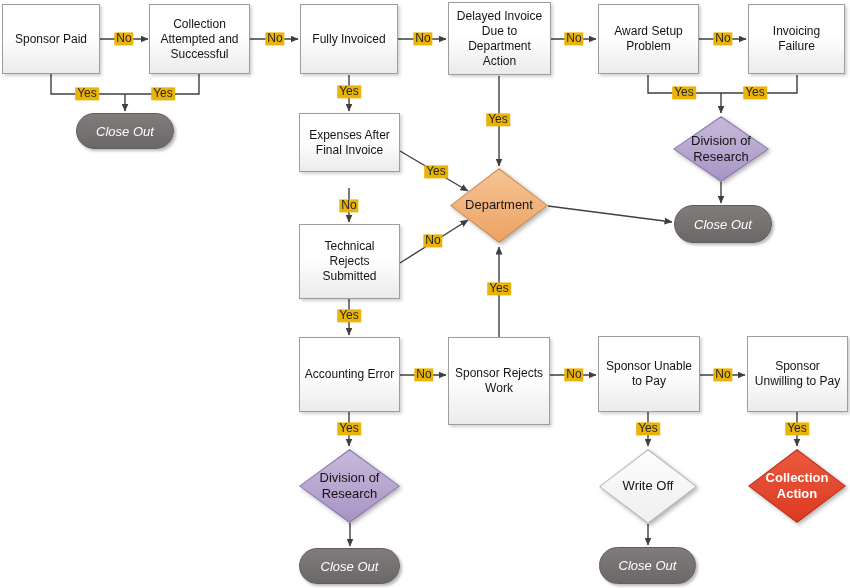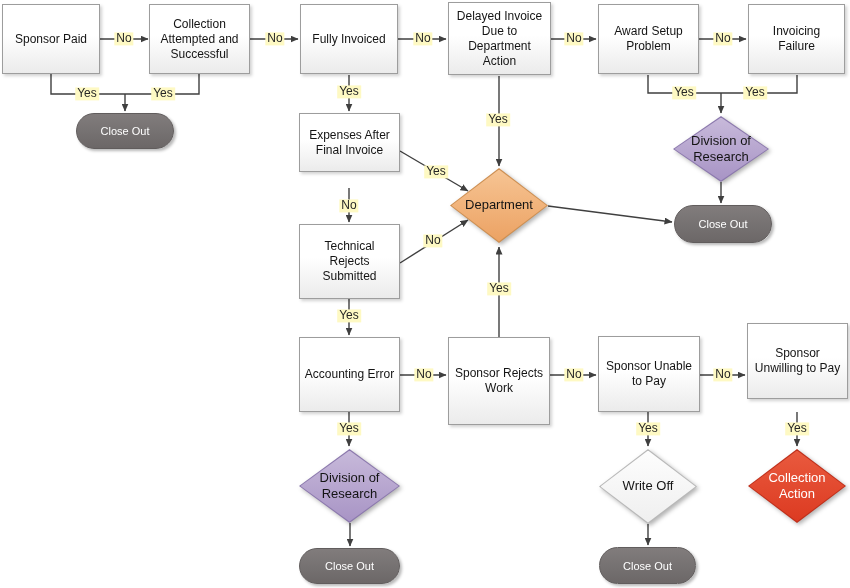--- a/index.html
+++ b/index.html
@@ -18,44 +18,44 @@
     background:linear-gradient(180deg,var(--process-fill-top,#ffffff) 45%,var(--process-fill-bottom,#ebebeb) 100%);
     border:1px solid var(--process-border,#9d9d9d);
     box-shadow:2px 2px 3px rgba(0,0,0,0.18);
     font-size:12px;line-height:1.25;color:#141414;padding:2px 4px;
   }
 
   .terminator{
     background:linear-gradient(180deg,#817c7c,var(--terminator-fill,#757171) 55%,#6c6767);
     border:1px solid #615d5d;border-radius:19px;
     box-shadow:2px 2px 3px rgba(0,0,0,0.28);
-    color:var(--terminator-text,#ffffff);font-size:11px;
+    color:var(--terminator-text,#ffffff);font-size:13px;font-style:italic;
   }
 
   .diamond{position:absolute;display:flex;align-items:center;justify-content:center;
     text-align:center;filter:drop-shadow(2.5px 2.5px 2px rgba(0,0,0,0.3));}
   .d-border,.d-fill{position:absolute;clip-path:polygon(50% 0,100% 50%,50% 100%,0 50%);}
   .d-border{inset:0;}
   .d-fill{inset:1.5px;}
   .d-text{position:relative;z-index:1;font-size:13px;line-height:1.25;color:#141414;max-width:82px;}
 
   .diamond.department .d-border{background:var(--department-border,#cd8f52);}
   .diamond.department .d-fill{background:linear-gradient(180deg,var(--department-fill-top,#f6c493),var(--department-fill-bottom,#eca263));}
 
   .diamond.division .d-border{background:var(--division-border,#8b78ad);}
   .diamond.division .d-fill{background:linear-gradient(180deg,var(--division-fill-top,#c7b9da),var(--division-fill-bottom,#a894c5));}
 
   .diamond.writeoff .d-border{background:var(--writeoff-border,#b8b8b8);}
   .diamond.writeoff .d-fill{background:linear-gradient(180deg,var(--writeoff-fill-top,#fdfdfd),var(--writeoff-fill-bottom,#efefef));}
 
   .diamond.collection .d-border{background:var(--collection-border,#bf2f1a);}
   .diamond.collection .d-fill{background:linear-gradient(180deg,var(--collection-fill-top,#e95a3e),var(--collection-fill-bottom,#dc3a21));}
-  .diamond.collection .d-text{color:var(--collection-text,#ffffff);font-weight:normal;}
-
-  .elabel{position:absolute;transform:translate(-50%,-50%);background:#fef9c3;
+  .diamond.collection .d-text{color:var(--collection-text,#ffffff);font-weight:bold;}
+
+  .elabel{position:absolute;transform:translate(-50%,-50%);background:#eab308;
     padding:0 2px;font-size:12px;line-height:1.1;color:var(--label-text,#262626);white-space:nowrap;}
 </style>
 </head>
 <body>
 
 <div id="stage">
 
   <svg id="connectors" viewBox="0 0 850 588">
     <defs>
       <marker id="arrow" markerWidth="8" markerHeight="7" refX="7.5" refY="3.5" orient="auto" markerUnits="userSpaceOnUse">
@@ -124,21 +124,21 @@
     </div>
   <div class="node process" style="left:299px;top:337px;width:101px;height:75px">
       <span>Accounting Error</span>
     </div>
   <div class="node process" style="left:448px;top:337px;width:102px;height:88px">
       <span>Sponsor Rejects Work</span>
     </div>
   <div class="node process" style="left:598px;top:336px;width:102px;height:76px">
       <span>Sponsor Unable to Pay</span>
     </div>
-  <div class="node process" style="left:747px;top:323px;width:101px;height:76px">
+  <div class="node process" style="left:747px;top:336px;width:101px;height:76px">
       <span>Sponsor Unwilling to Pay</span>
     </div>
 
   <div class="diamond department" style="left:450px;top:168px;width:98px;height:75px">
     <div class="d-border"></div>
     <div class="d-fill"></div>
     <span class="d-text">Department</span>
   </div>
   <div class="diamond division" style="left:673px;top:116px;width:96px;height:66px">
     <div class="d-border"></div>

